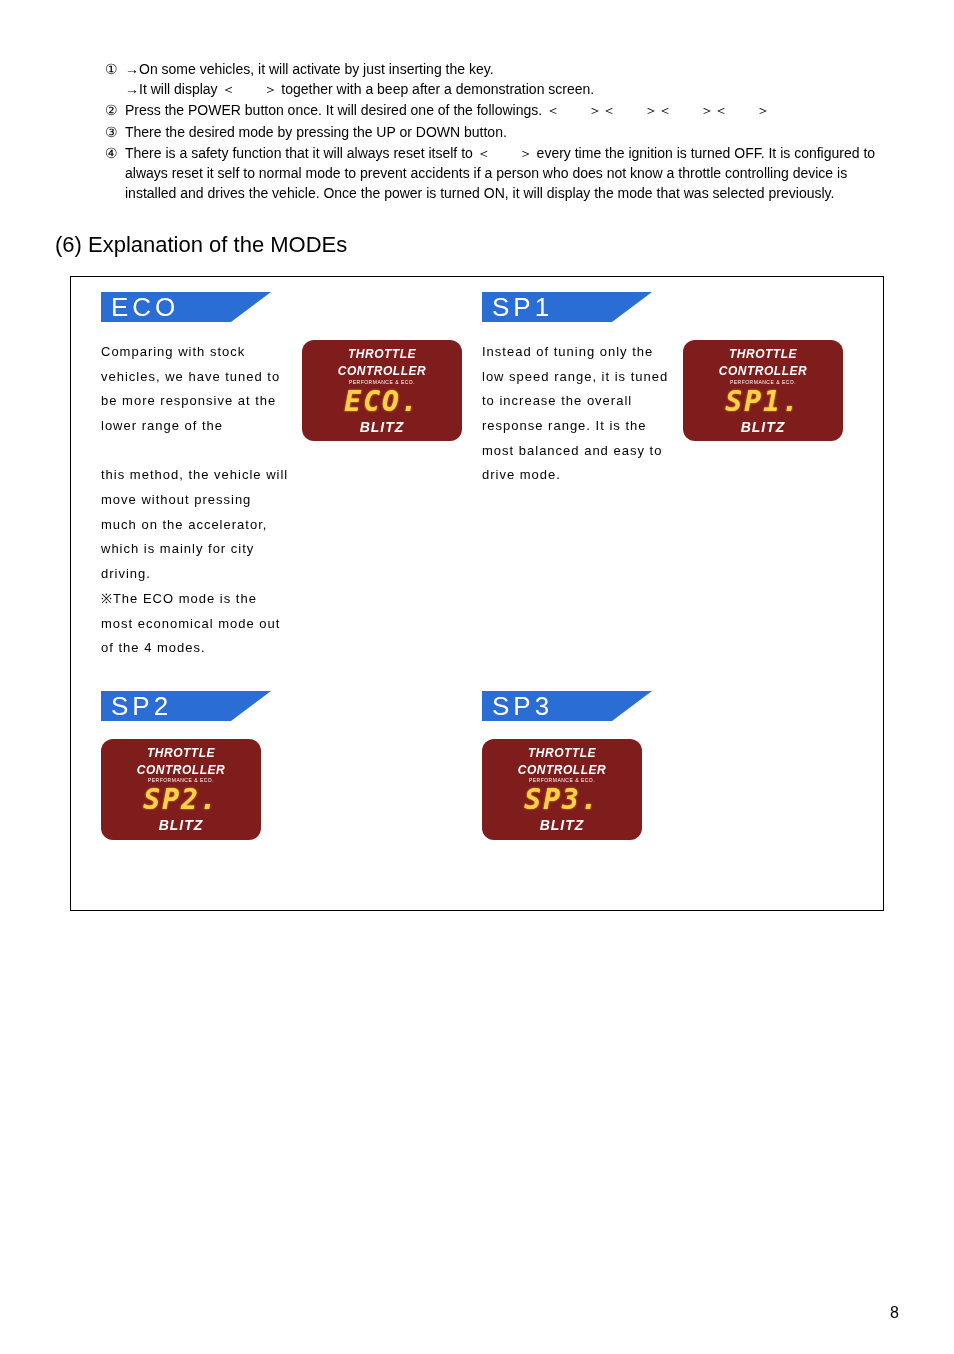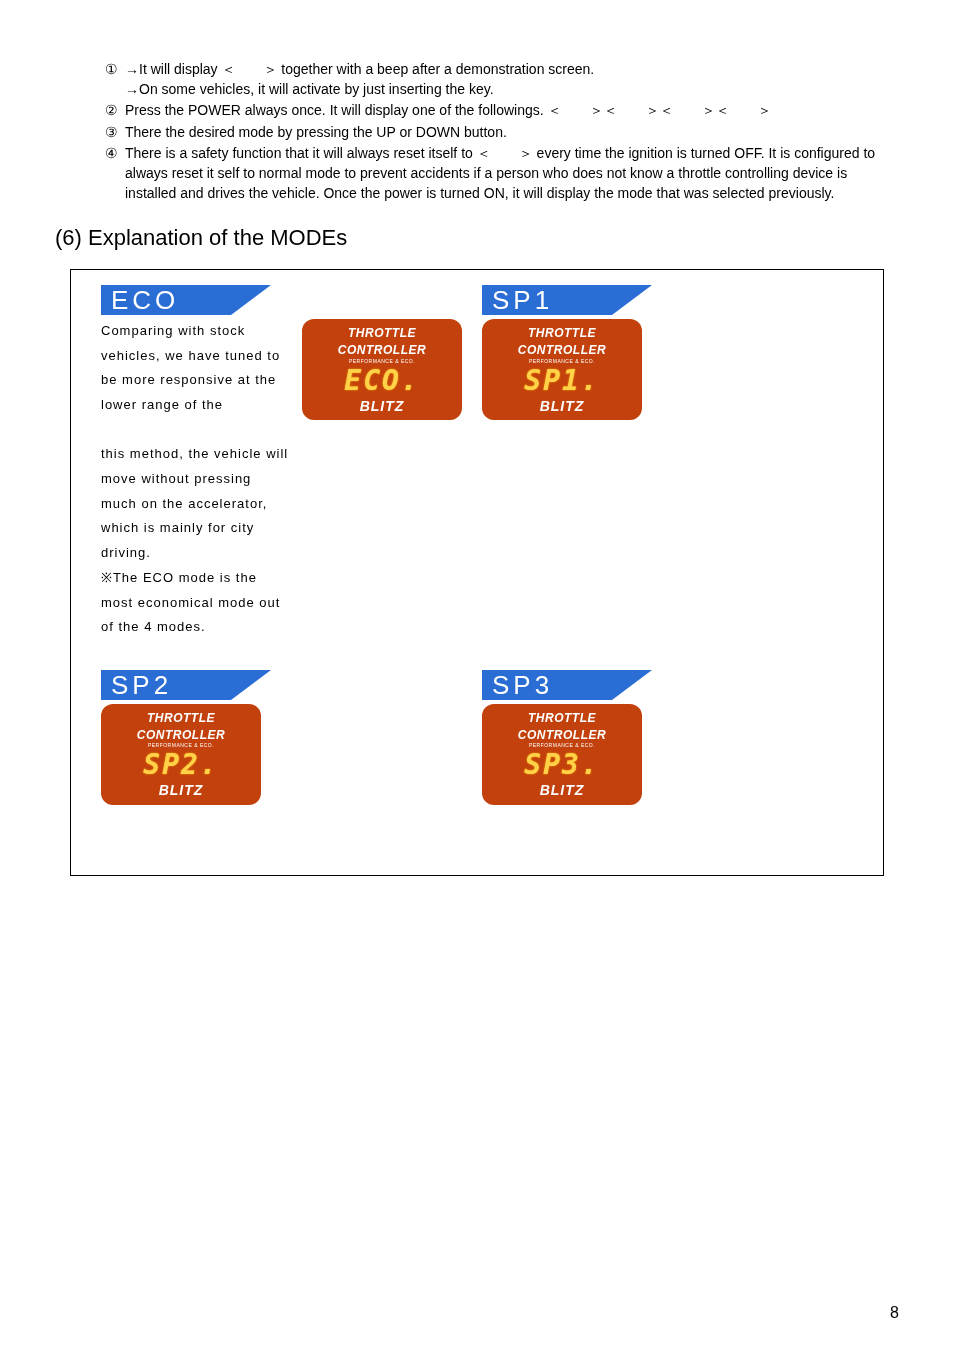--- a/index.html
+++ b/index.html
@@ -24,42 +24,42 @@
   .step-num {
     width: 20px;
     flex-shrink: 0;
     font-size: 14px;
   }
   .step-body {
     flex: 1;
   }
   .section-title {
     font-size: 22px;
-    margin: 20px 0 15px 0;
+    margin: 27px 0 15px 0;
     font-weight: normal;
   }
   .modes-box {
     border: 1px solid #000;
     padding: 15px 20px 40px 30px;
     margin: 0 15px;
   }
   .modes-grid {
     display: flex;
     flex-wrap: wrap;
   }
   .mode {
     width: 50%;
     box-sizing: border-box;
     padding-right: 20px;
     margin-bottom: 30px;
   }
   .mode-header {
     position: relative;
     height: 30px;
-    margin-bottom: 4px;
+    margin-bottom: 18px;
     width: 170px;
   }
   .mode-header-bg {
     position: absolute;
     left: 0; top: 0;
     width: 130px;
     height: 30px;
     background: #2a6dd4;
   }
   .mode-header-tri {
@@ -89,21 +89,21 @@
     flex: 1;
     font-size: 13px;
     letter-spacing: 1px;
     line-height: 1.9;
   }
   .device {
     width: 160px;
     flex-shrink: 0;
   }
   .device-box {
-    background: #c2410c;
+    background: #7f1d1d;
     border-radius: 12px;
     padding: 6px 8px 4px 8px;
     text-align: center;
     color: #fff;
     box-sizing: border-box;
   }
   .device-title {
     font-style: italic;
     font-weight: bold;
     font-size: 12px;
@@ -141,27 +141,27 @@
     font-size: 16px;
   }
 </style>
 </head>
 <body>
 
 <div class="steps">
   <div class="step">
     <div class="step-num">①</div>
     <div class="step-body">
+      <div>→On some vehicles, it will activate by just inserting the key.</div>
       <div>→It will display ＜　　＞ together with a beep after a demonstration screen.</div>
-      <div>→On some vehicles, it will activate by just inserting the key.</div>
     </div>
   </div>
   <div class="step">
     <div class="step-num">②</div>
-    <div class="step-body">Press the POWER always once.  It will display one of the followings. ＜　　＞＜　　＞＜　　＞＜　　＞</div>
+    <div class="step-body">Press the POWER button once.  It will desired one of the followings. ＜　　＞＜　　＞＜　　＞＜　　＞</div>
   </div>
   <div class="step">
     <div class="step-num">③</div>
     <div class="step-body">There the desired mode by pressing the UP or DOWN button.</div>
   </div>
   <div class="step">
     <div class="step-num">④</div>
     <div class="step-body">There is a safety function that it will always reset itself to ＜　　＞ every time the ignition is turned OFF.  It is configured to always reset it self to normal mode to prevent accidents if a person who does not know a throttle controlling device is installed and drives the vehicle.  Once the power is turned ON, it will display the mode that was selected previously.</div>
   </div>
 </div>
@@ -190,20 +190,21 @@
       </div>
     </div>
 
     <div class="mode">
       <div class="mode-header">
         <div class="mode-header-bg"></div>
           <div class="mode-header-tri"></div>
         <div class="mode-header-text">SP1</div>
       </div>
       <div class="mode-content">
+        <div class="mode-text">Instead of tuning only the low speed range, it is tuned to increase the overall response range.  It is the most balanced and easy to drive mode.</div>
         <div class="device">
           <div class="device-box">
             <span class="device-title">THROTTLE CONTROLLER</span>
             <span class="device-sub">PERFORMANCE &amp; ECO.</span>
             <div class="device-display">SP1.</div>
             <div class="device-brand">BLITZ</div>
           </div>
         </div>
       </div>
     </div>

